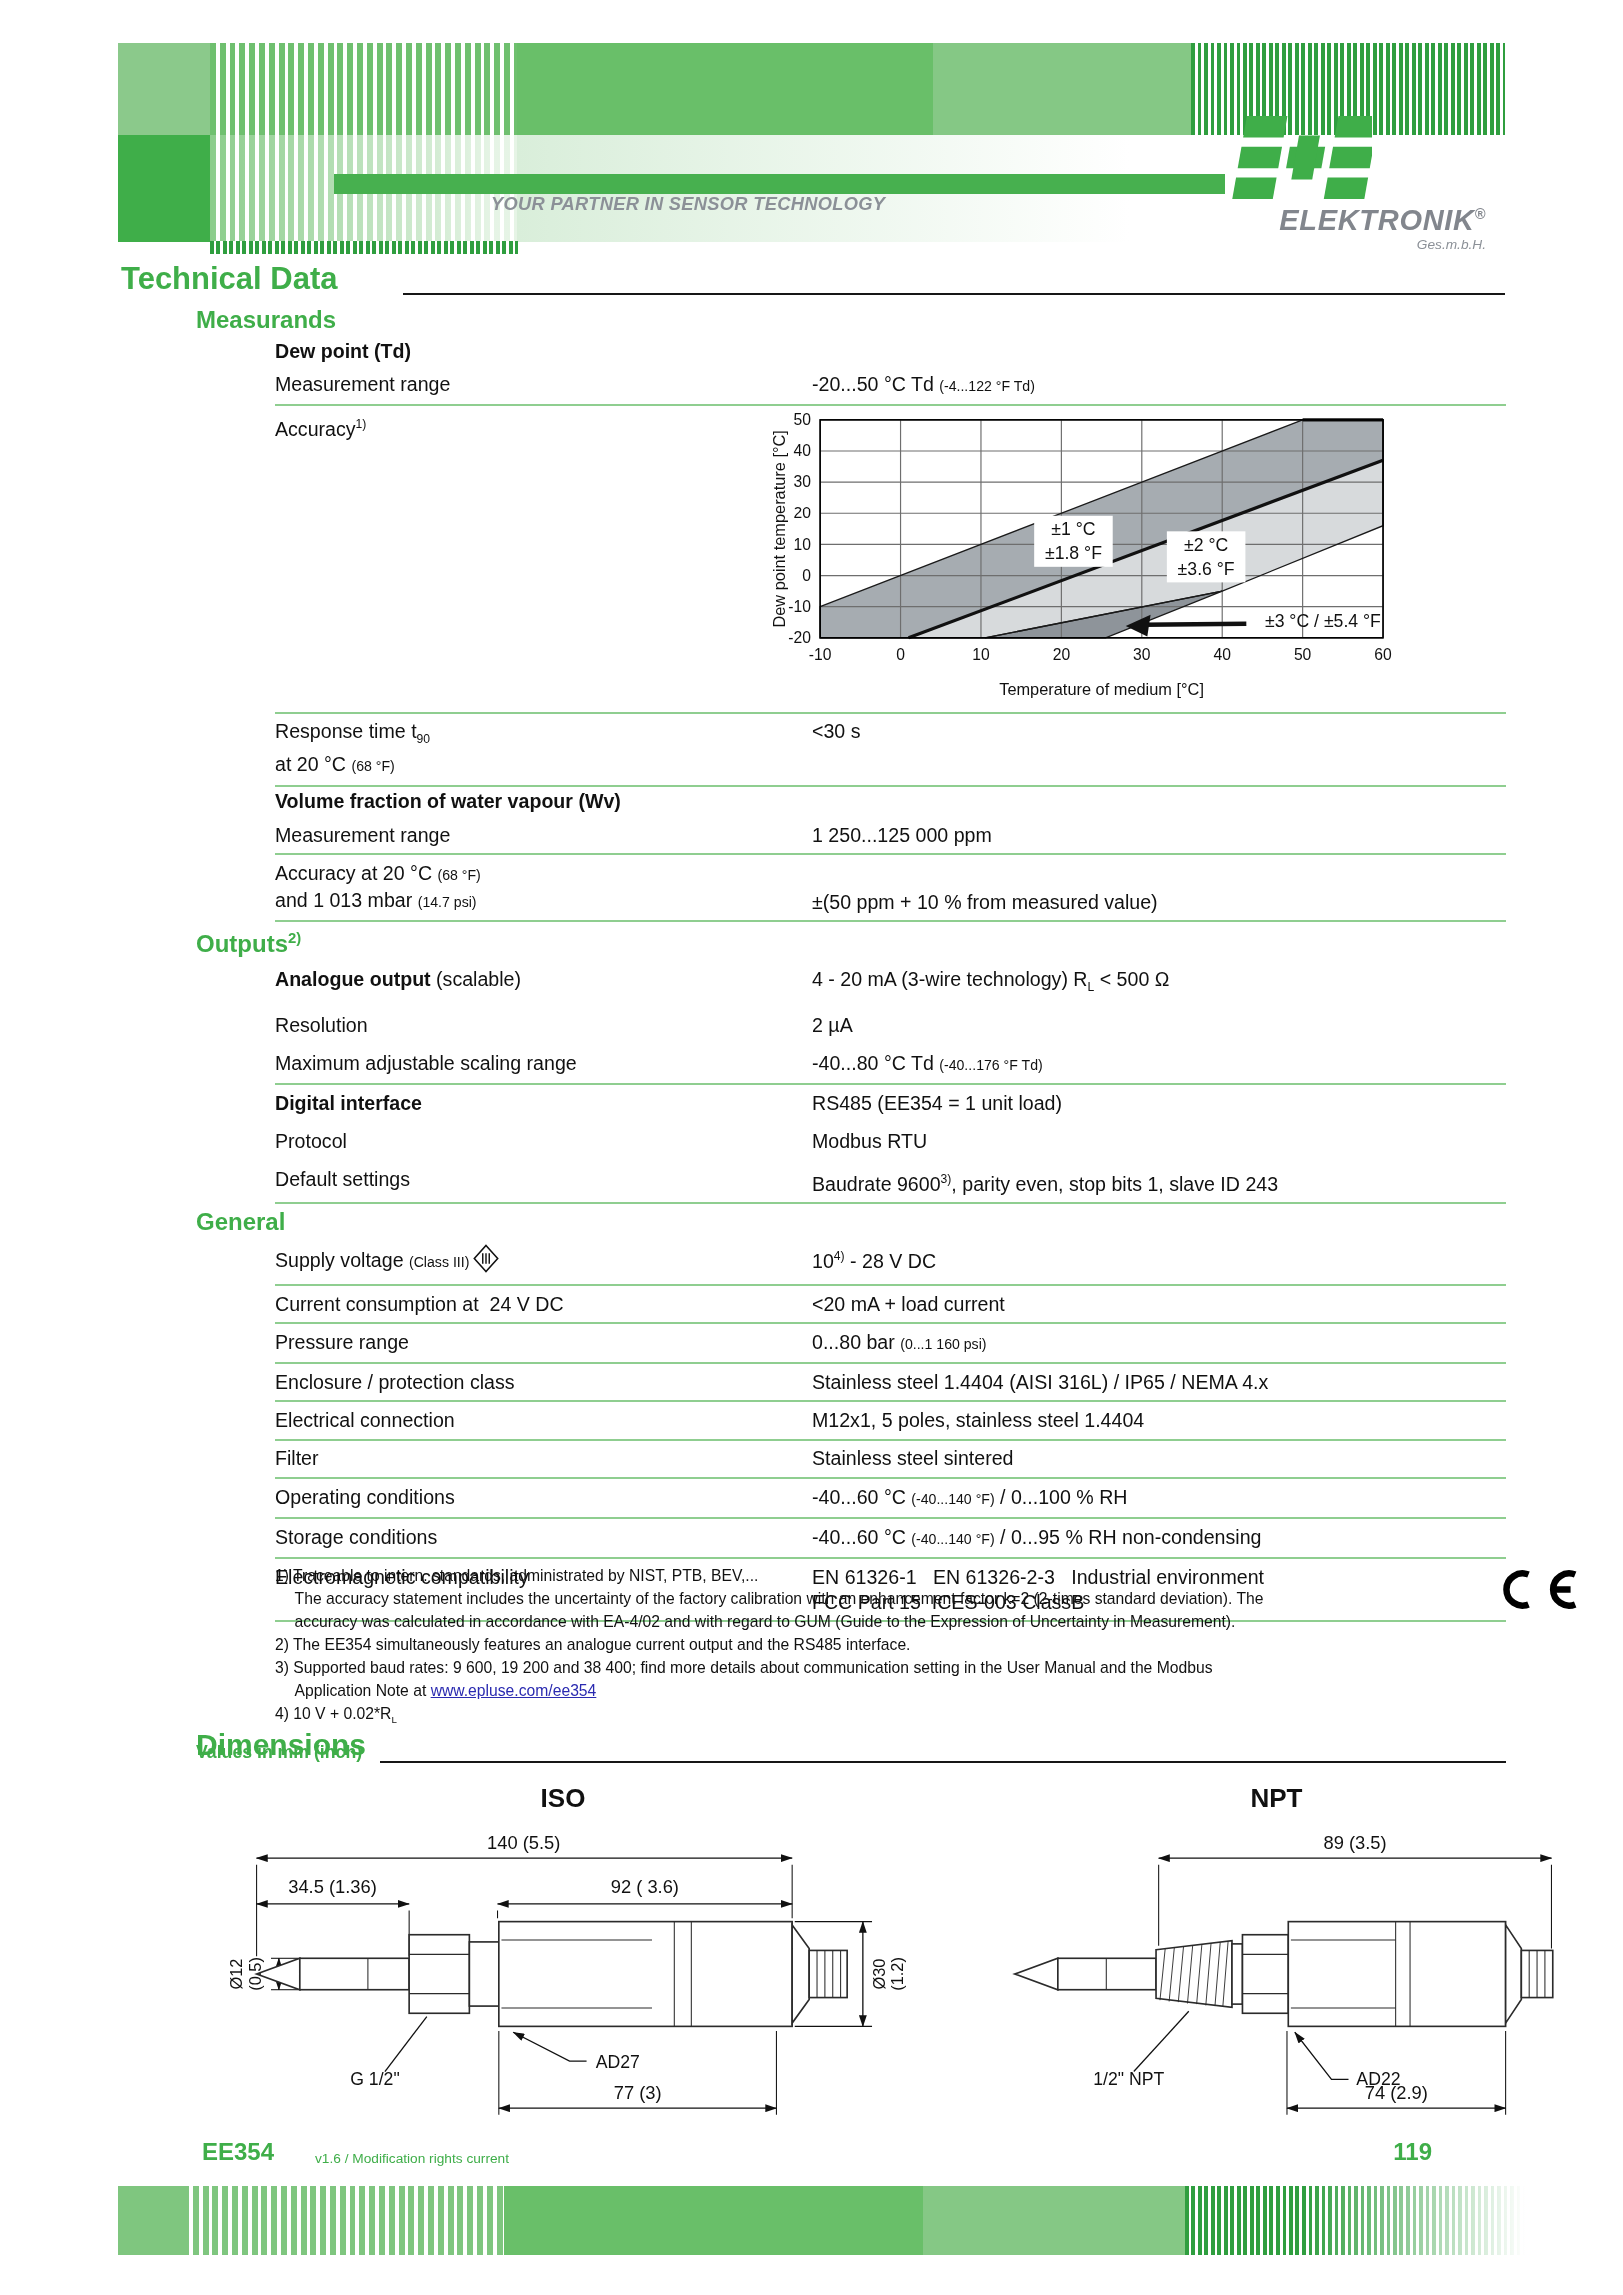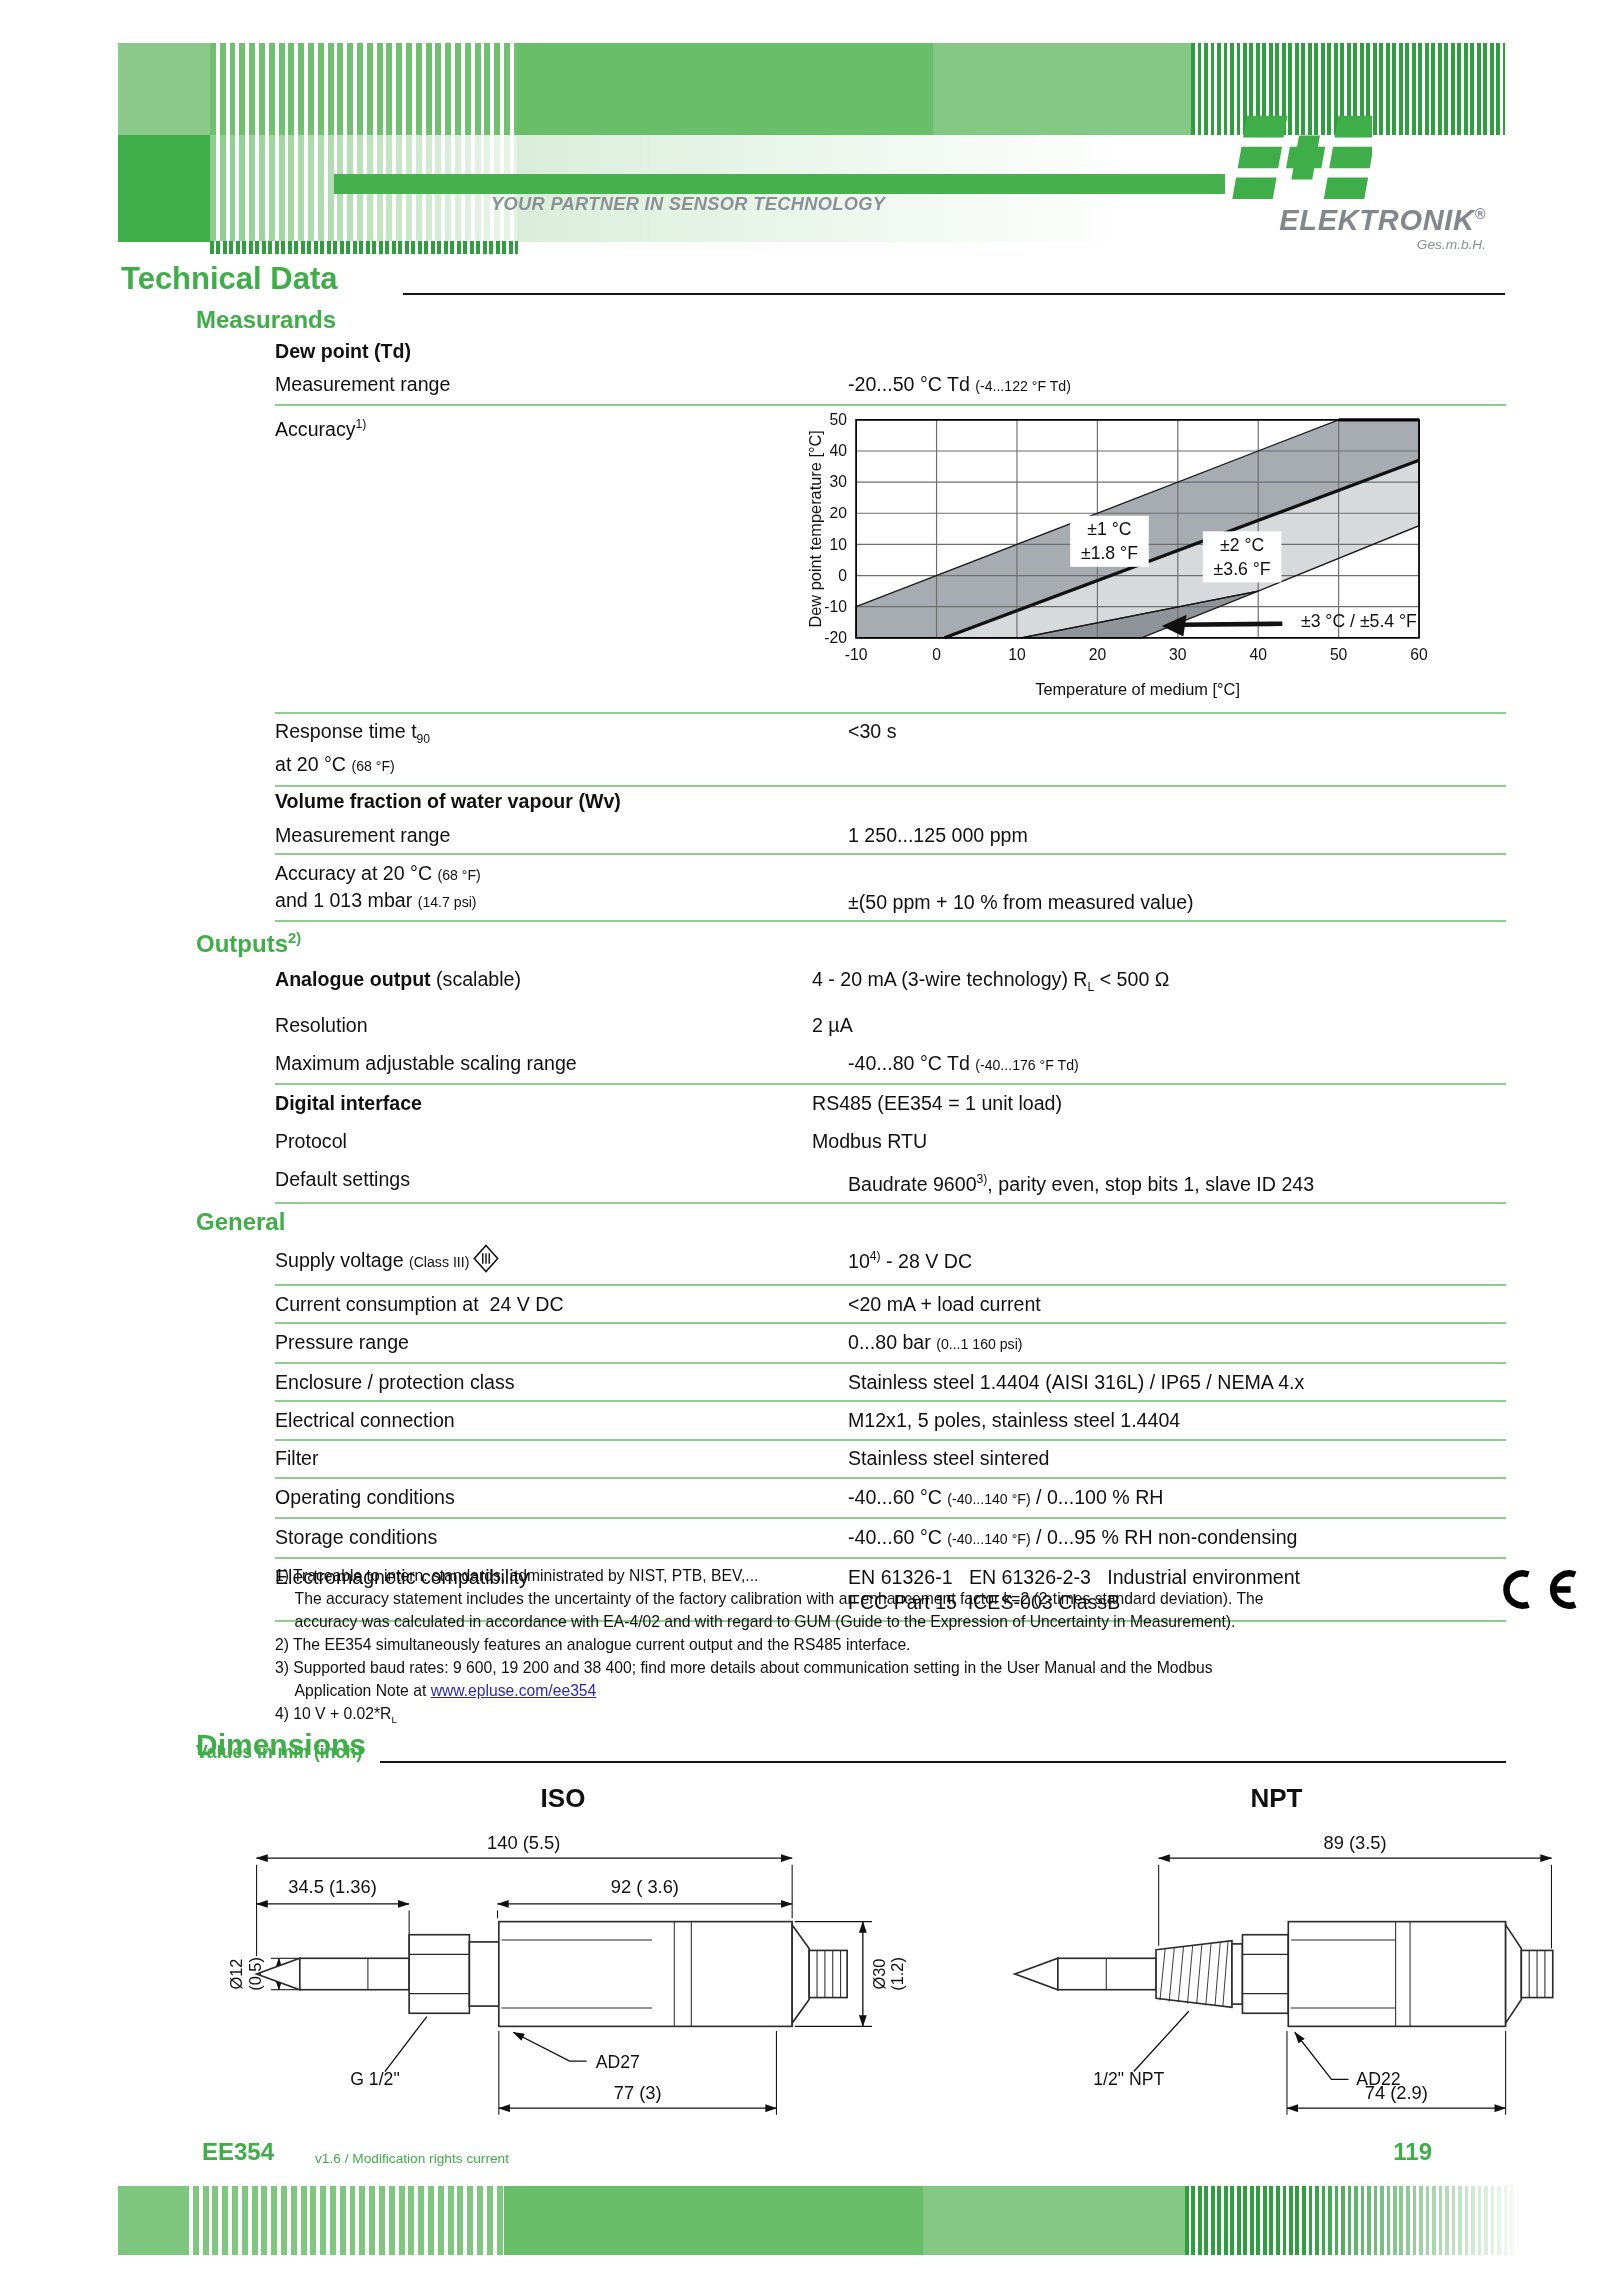--- a/index.html
+++ b/index.html
@@ -36,21 +36,21 @@
   
   .tech-title{position:absolute;left:121px;top:261px;font-size:31px;font-weight:bold;color:var(--green);}
   .title-rule{position:absolute;left:403px;top:293px;width:1102px;height:2px;background:#161616;}
 
   
   .spec{position:absolute;left:275px;top:302px;width:1231px;}
   .sec-heading{color:var(--green);font-weight:bold;font-size:24px;line-height:29px;padding:2.6px 0;margin-left:-79px;}
   .sub-heading{font-weight:bold;font-size:19.6px;line-height:25px;padding:2.6px 0;}
   .spec-row{display:flex;align-items:flex-start;font-size:19.6px;line-height:25px;padding:5.9px 0 5.2px;
             border-bottom:2px solid transparent;}
-  .spec-row.lined{border-bottom-color:var(--lineg);gap:36px;}
+  .spec-row.lined{border-bottom-color:var(--lineg);}
   .spec-row.v-bottom{align-items:flex-end;}
   .spec-row.rel{position:relative;}
   .col-label{width:537px;flex:none;}
   .col-value{flex:1;}
   .seg-small{font-size:72%;}
   .seg-sup{font-size:62%;vertical-align:super;}
   .seg-sub{font-size:62%;vertical-align:sub;}
   .seg-bold{font-weight:bold;}
   .seg-link{color:#2a2ab0;text-decoration:underline;cursor:pointer;}
   .class3-wrap{display:inline-block;vertical-align:middle;margin-left:3.9px;}

